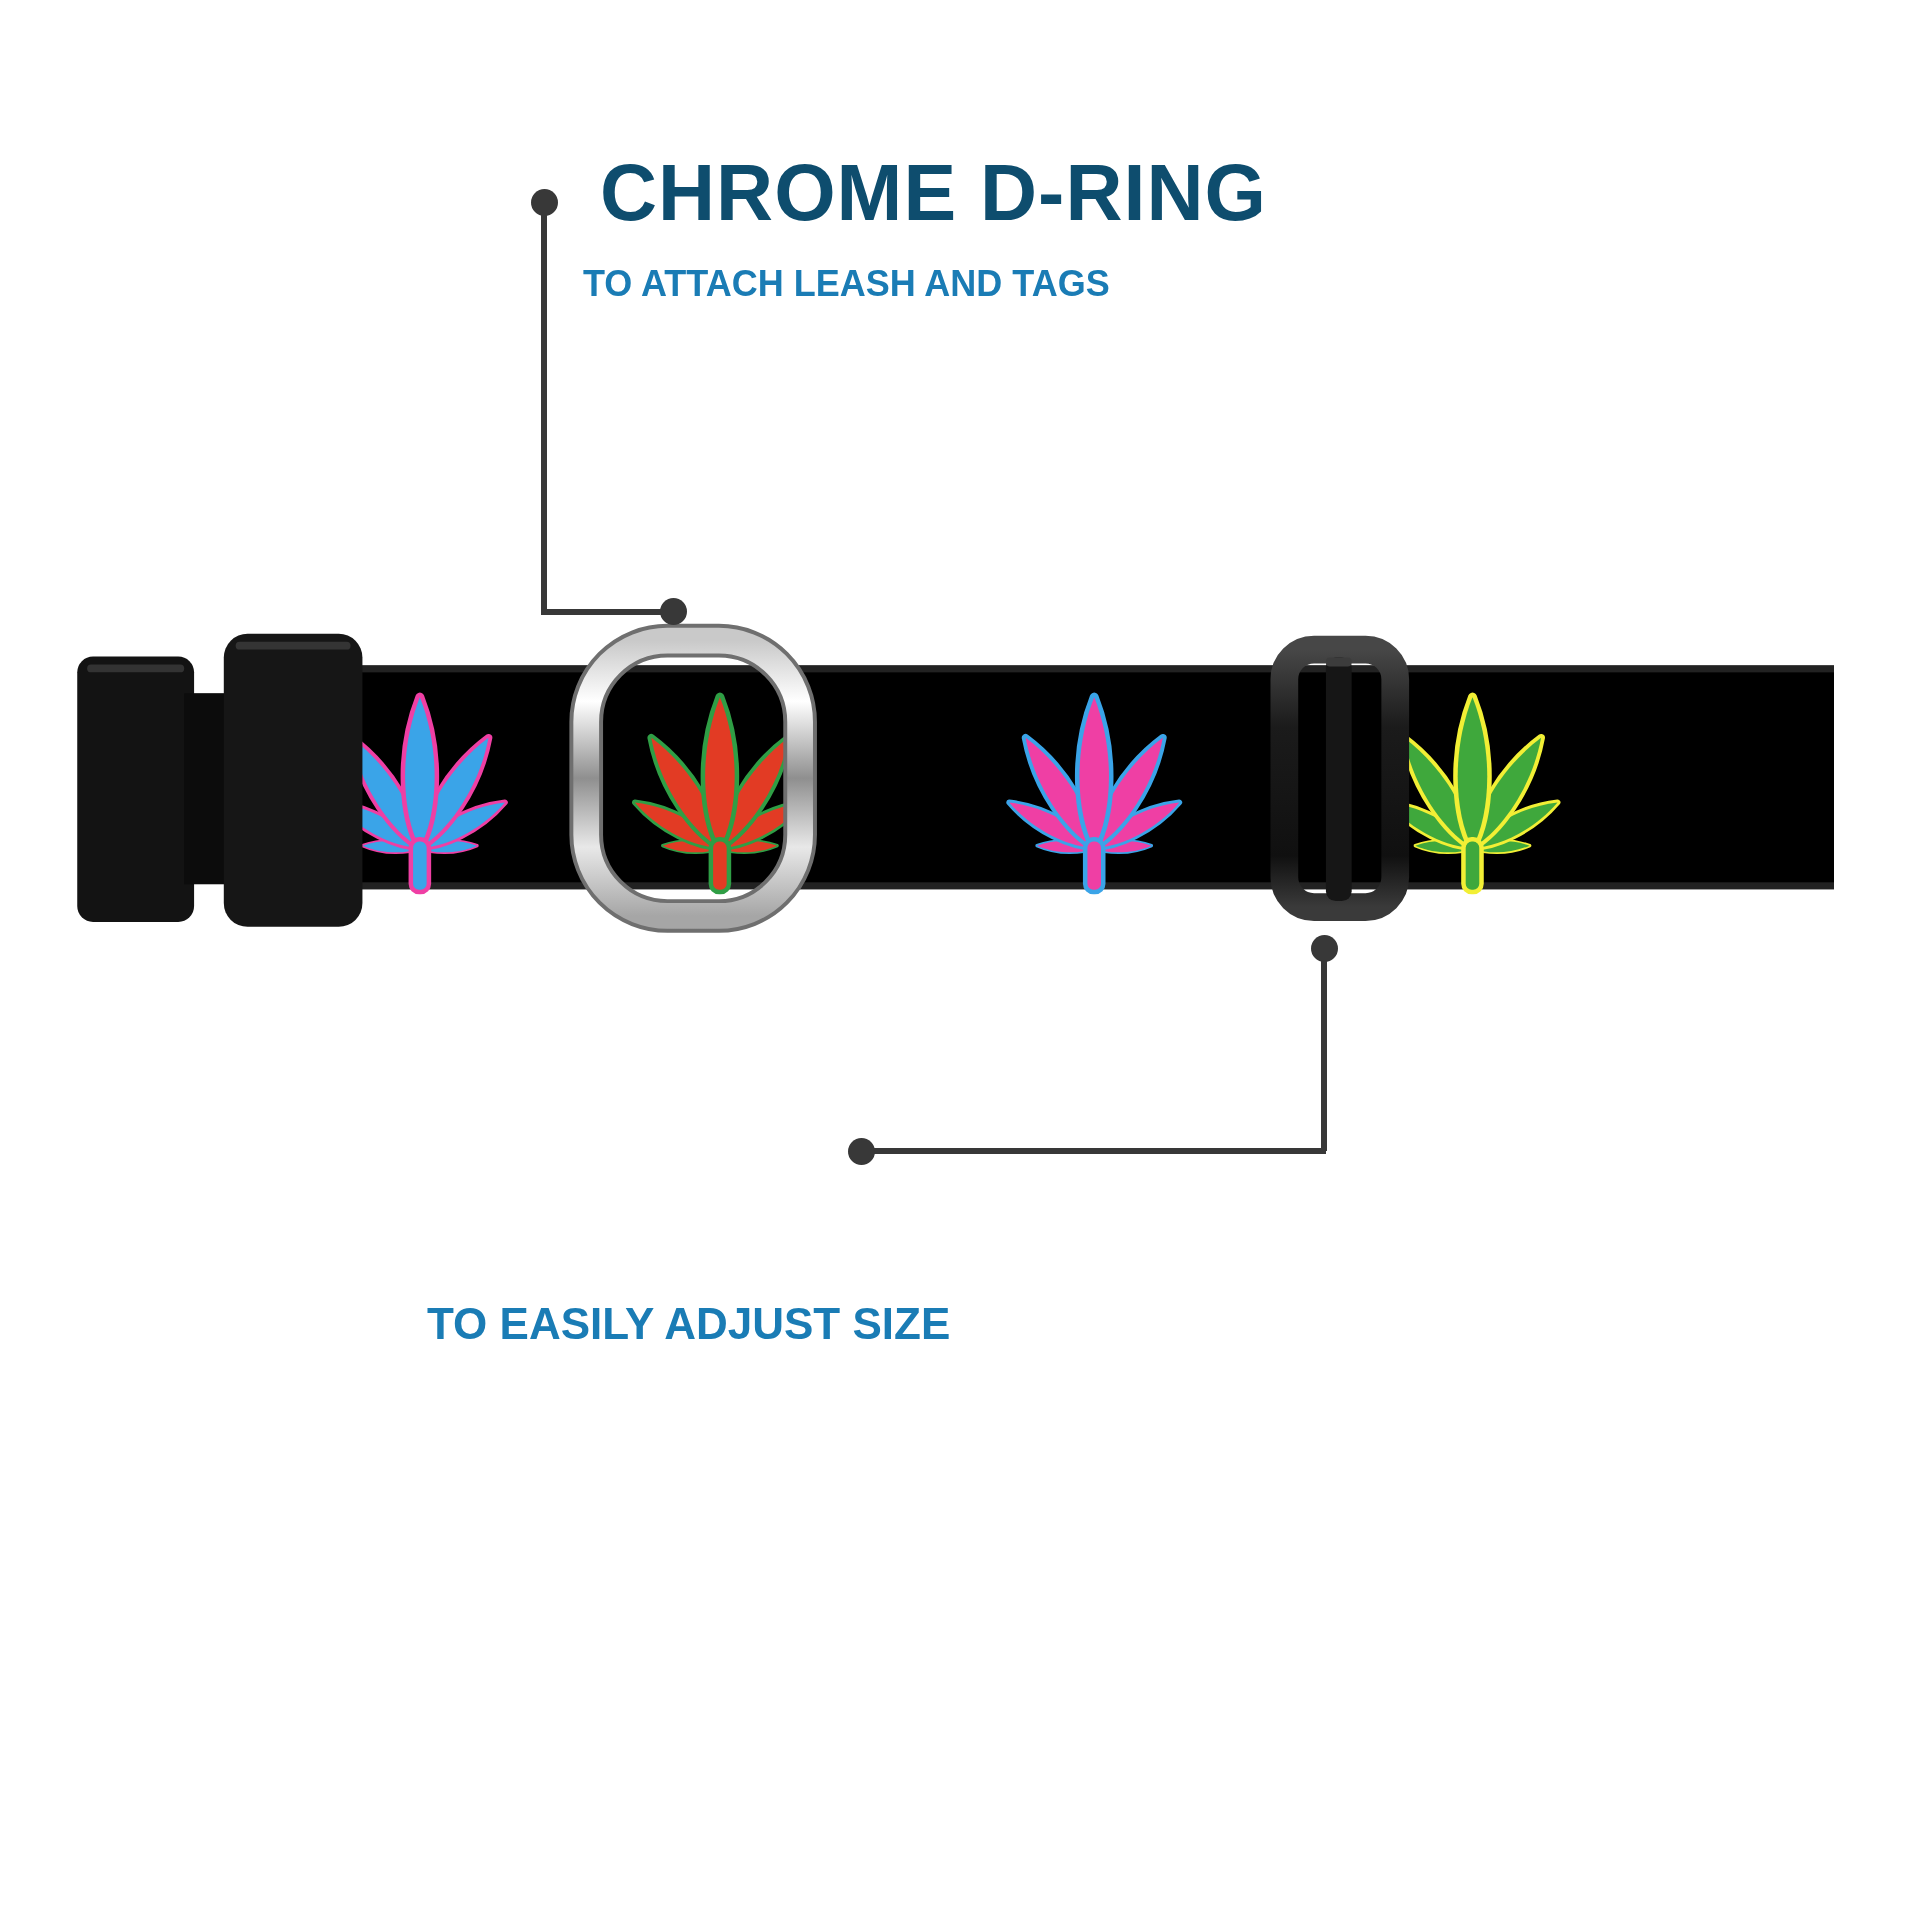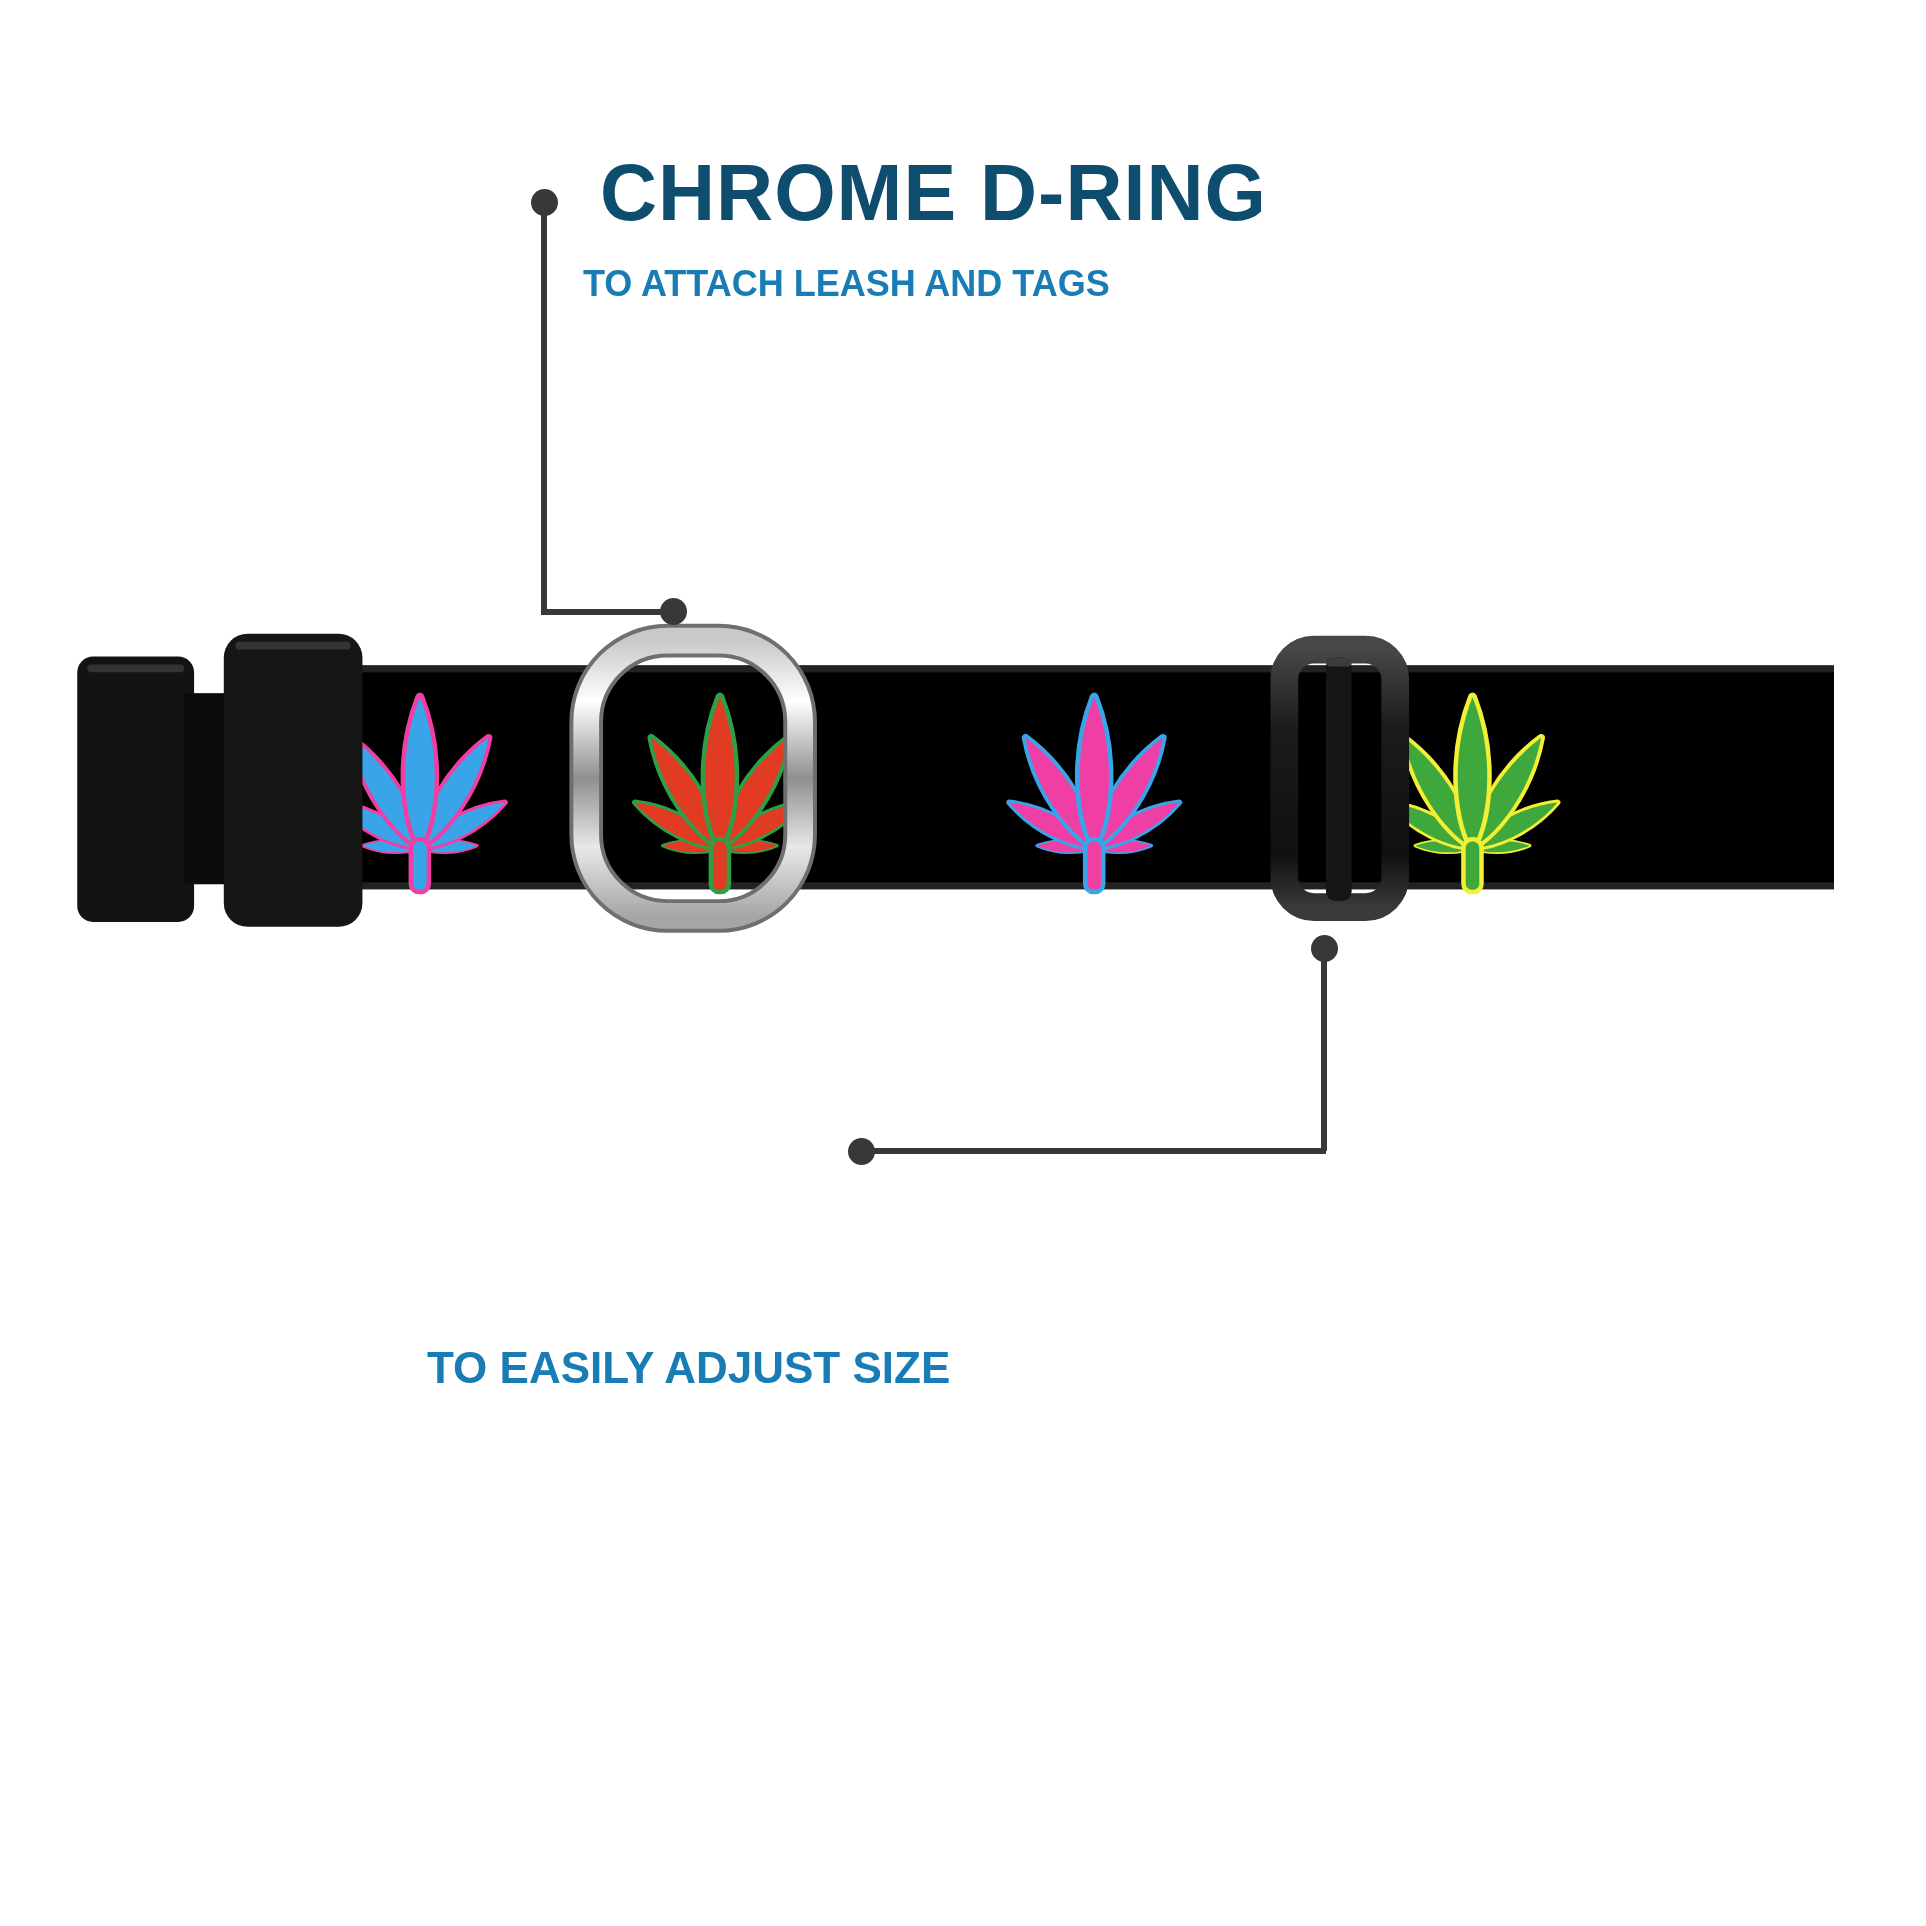--- a/index.html
+++ b/index.html
@@ -31,21 +31,21 @@
     position:absolute; font-weight:bold; white-space:nowrap;
     color:var(--title_color,#0e4d6e); letter-spacing:1px; line-height:1;
   }
   .callout-sub {
     position:absolute; font-weight:bold; white-space:nowrap;
     color:var(--subtitle_color,#1a7cb5); line-height:1;
   }
   #dring-title { left:600px; top:153px; font-size:79px; }
   #dring-sub   { left:583px; top:255px; font-size:36px;margin-top:11px; }
   #loop-title  { left:424px; top:1176px; font-size:87px; letter-spacing:3px; }
-  #loop-sub    { left:427px; top:1302px; font-size:44px;margin-top:44px; }
+  #loop-sub    { left:427px; top:1302px; font-size:44px; }
 </style>
 </head>
 <body>
 
 <div class="canvas">
 
   <svg class="scene" viewBox="0 0 1946 1946">
     <defs>
       <linearGradient id="chrome" x1="0" y1="0" x2="0" y2="1">
         <stop offset="0" stop-color="#c9c9c9"></stop>

